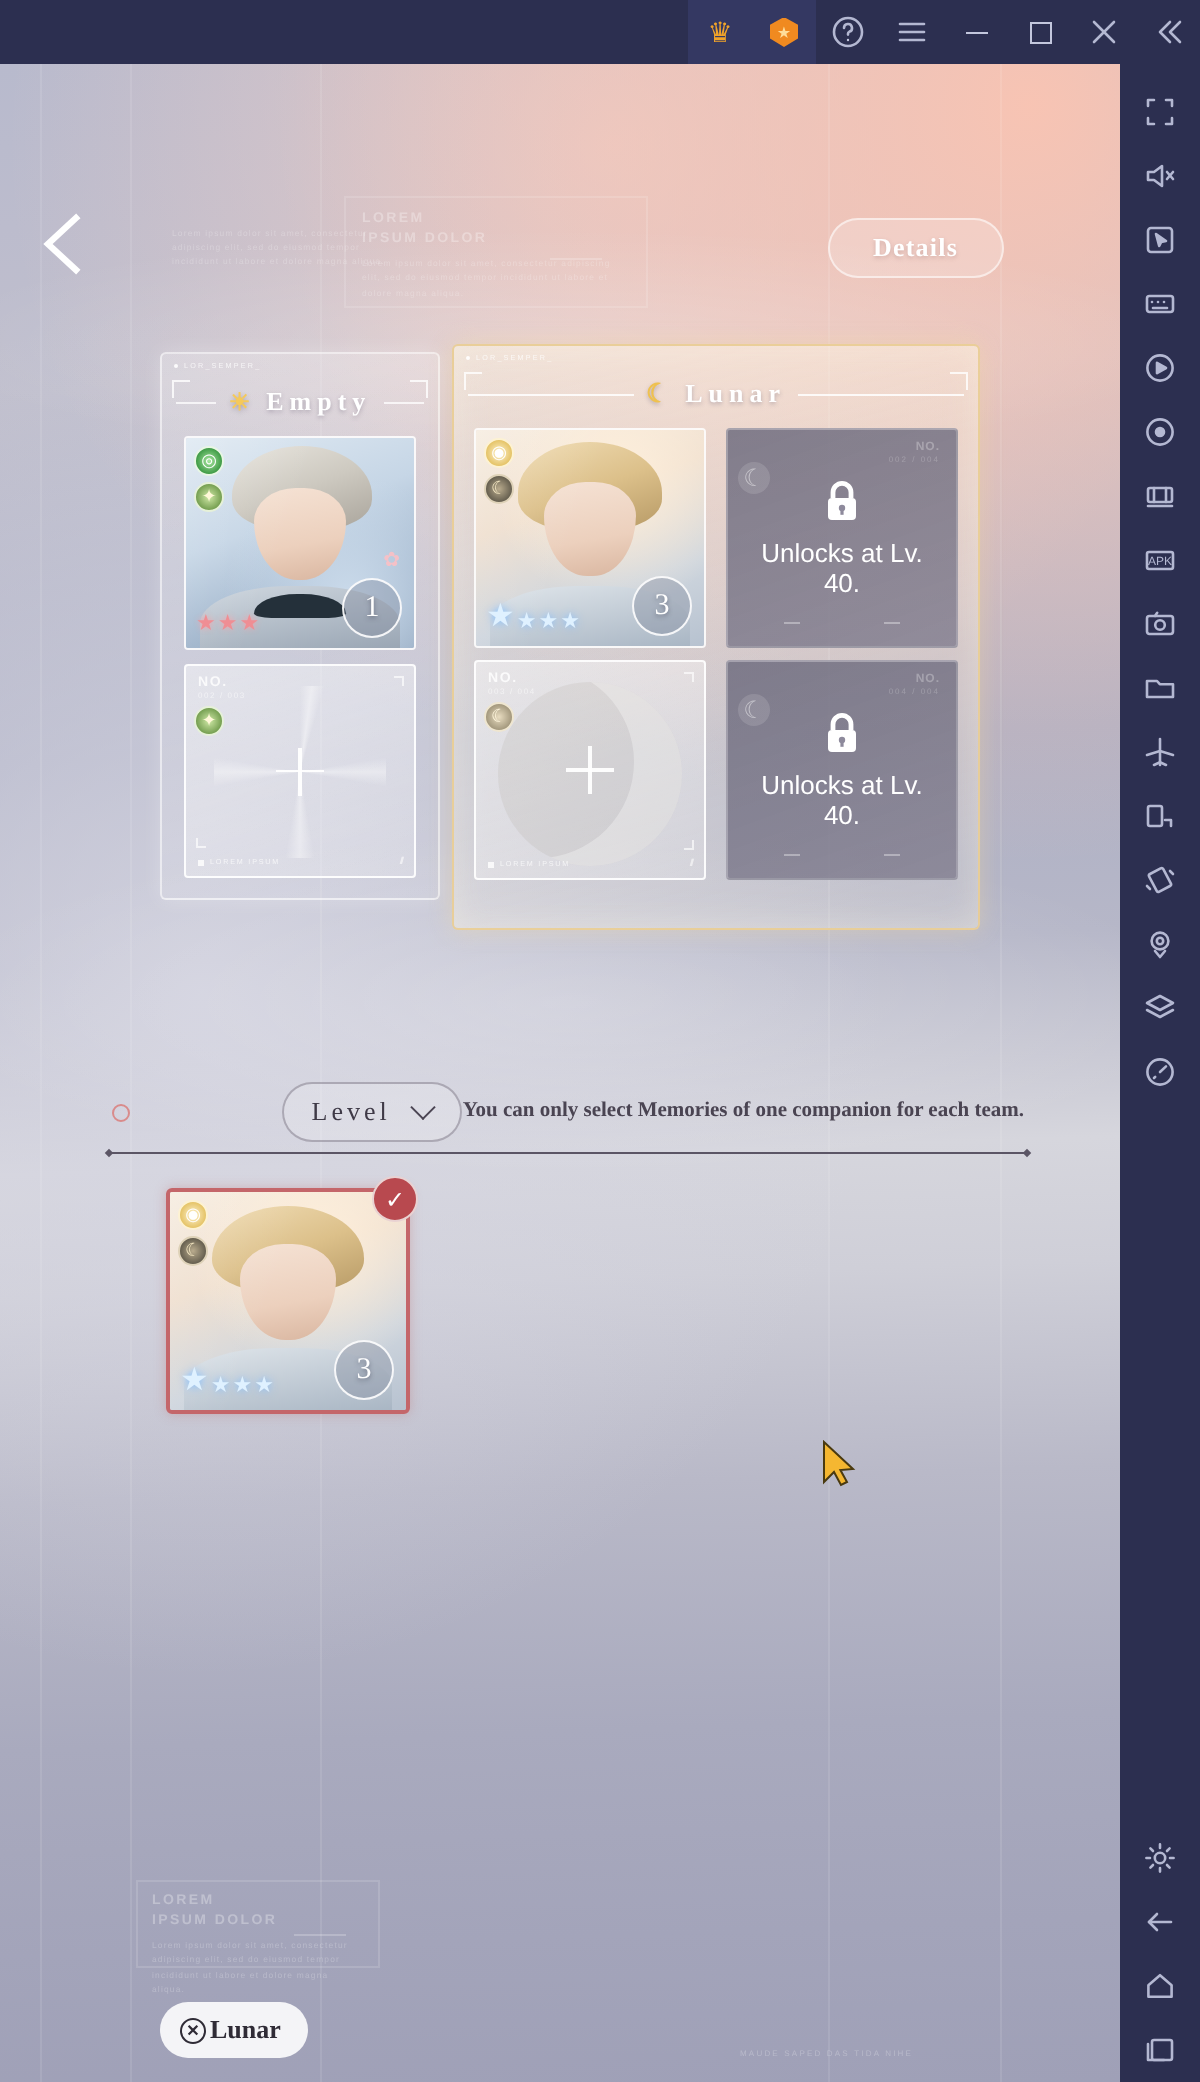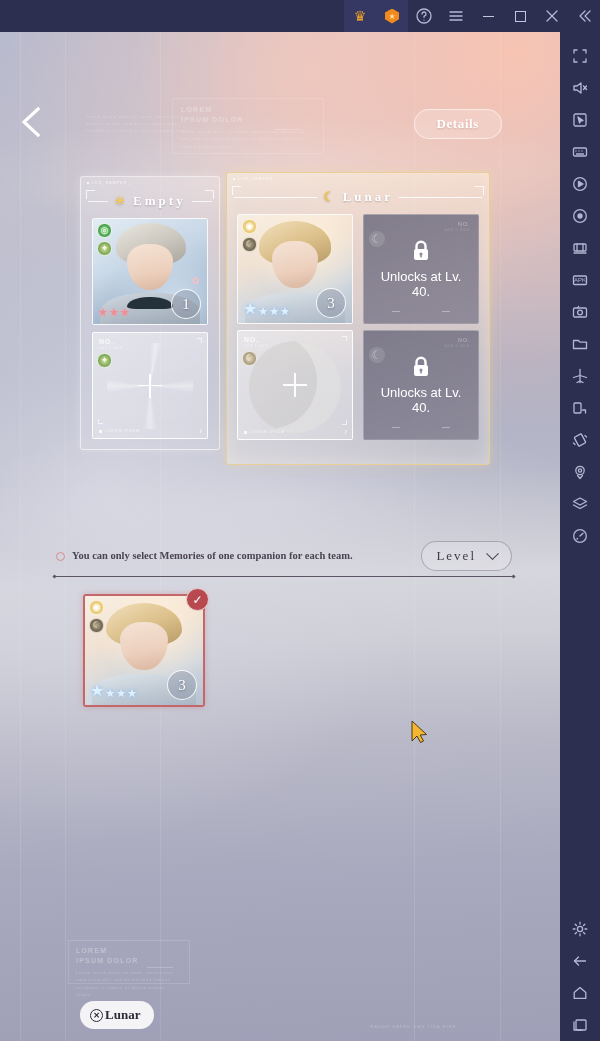--- a/index.html
+++ b/index.html
@@ -706,25 +706,25 @@
           <rect x="9.2" y="15" width="1.6" height="3.4" style="fill:#8e8a9c;stroke:none"></rect>
         </svg>
         <div class="dash-l" style="left:28px; top:96px;"></div>
         <div class="dash-r" style="right:28px; top:96px;"></div>
         <div class="lock-txt">Unlocks at Lv. 40.</div>
       </div>
     </div>
 
     <div id="notice-row">
       <div id="notice-icon"></div>
-      <div id="notice-text">You can only select Memories of one companion for each team.</div>
       <div id="level-select">
         <span>Level</span>
         <span class="chev"></span>
       </div>
+      <div id="notice-text">You can only select Memories of one companion for each team.</div>
     </div>
     <div id="notice-rule"></div>
 
     <div id="selected-memory">
       <div id="selected-card">
         <div class="card-portrait p-bg-lunar">
           <div class="hair-l"></div>
           <div class="face"></div>
           <div class="torso-l"></div>
         </div>

